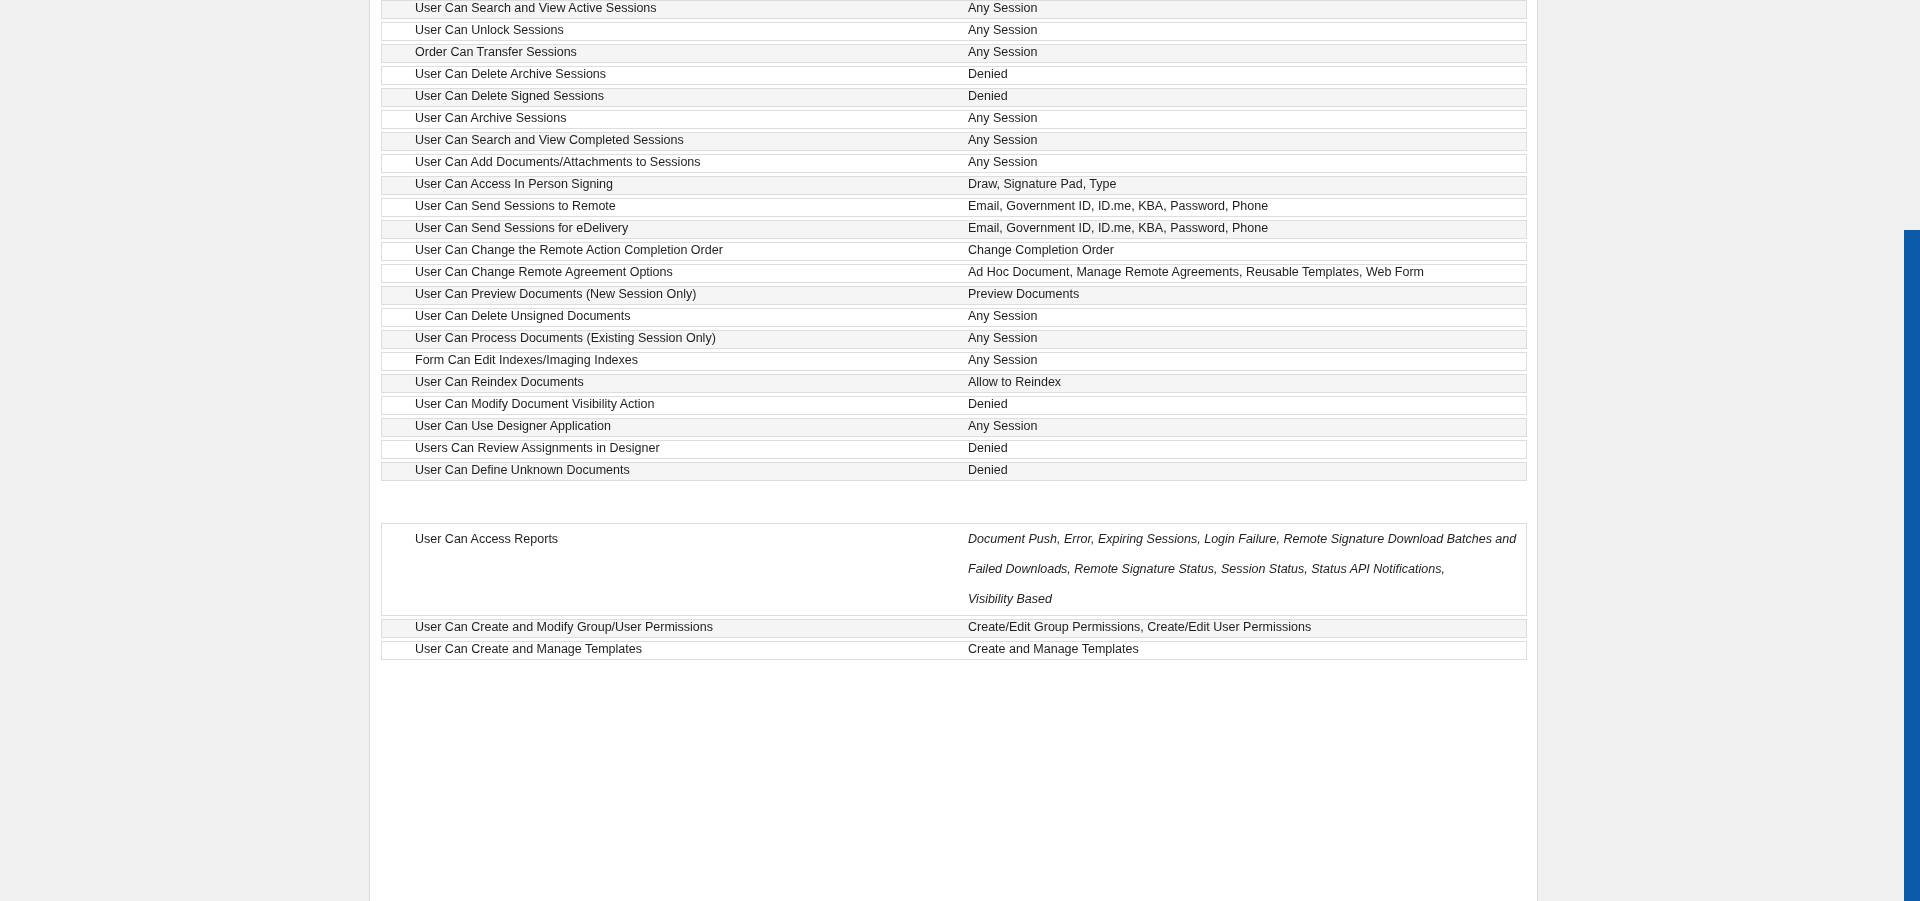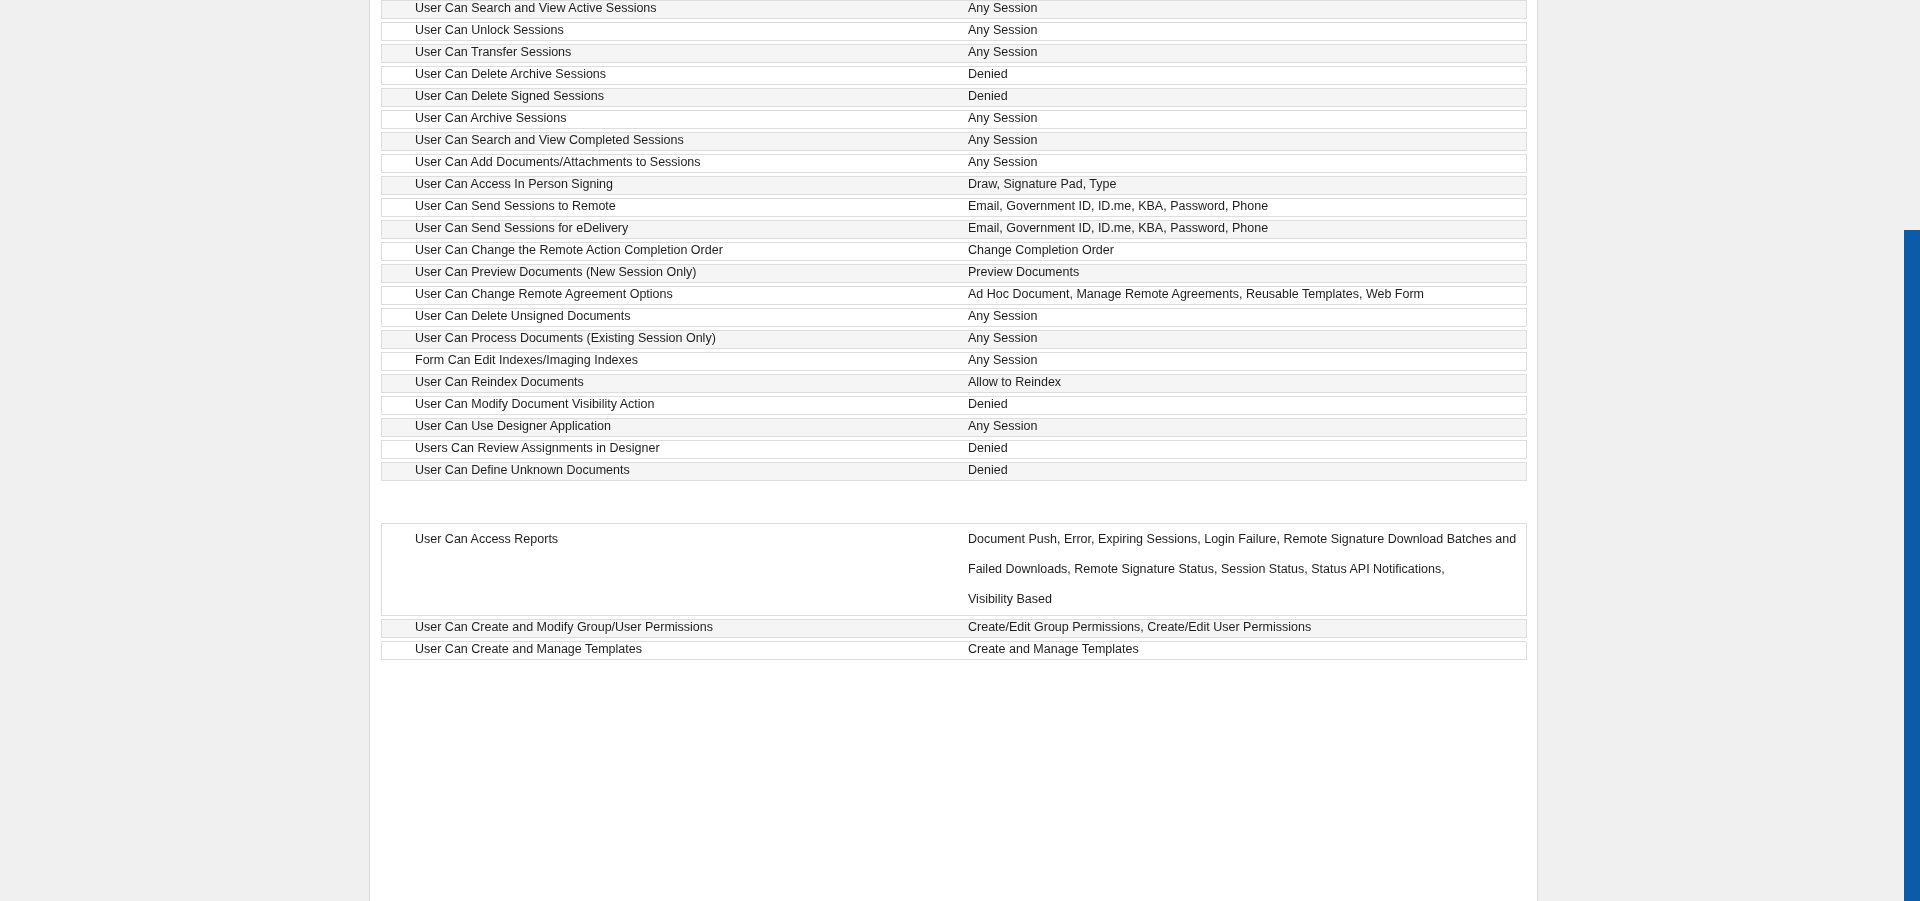--- a/index.html
+++ b/index.html
@@ -53,21 +53,21 @@
     white-space: nowrap;
     overflow: hidden;
     padding-right: 6px;
   }
   .row.tall {
     height: 93px;
     align-items: flex-start;
     margin-top: 42px;
   }
   .row.tall .label { line-height: 30px; }
-  .row.tall .value { white-space: normal; }
+  .row.tall .value { white-space: normal; font-style: italic; }
   .row.tall .value .vline {
     display: block;
     line-height: 30px;
   }
   .scroll-thumb {
     position: absolute;
     left: 1904px;
     top: 230px;
     width: 16px;
     height: 671px;
@@ -83,21 +83,21 @@
 
     <div class="row odd">
       <span class="label">User Can Search and View Active Sessions</span>
       <span class="value">Any Session</span>
     </div>
     <div class="row">
       <span class="label">User Can Unlock Sessions</span>
       <span class="value">Any Session</span>
     </div>
     <div class="row odd">
-      <span class="label">User Can Transfer Sessions</span>
+      <span class="label">Order Can Transfer Sessions</span>
       <span class="value">Any Session</span>
     </div>
     <div class="row">
       <span class="label">User Can Delete Archive Sessions</span>
       <span class="value">Denied</span>
     </div>
     <div class="row odd">
       <span class="label">User Can Delete Signed Sessions</span>
       <span class="value">Denied</span>
     </div>
@@ -122,27 +122,27 @@
       <span class="value">Email, Government ID, ID.me, KBA, Password, Phone</span>
     </div>
     <div class="row odd">
       <span class="label">User Can Send Sessions for eDelivery</span>
       <span class="value">Email, Government ID, ID.me, KBA, Password, Phone</span>
     </div>
     <div class="row">
       <span class="label">User Can Change the Remote Action Completion Order</span>
       <span class="value">Change Completion Order</span>
     </div>
+    <div class="row">
+      <span class="label">User Can Change Remote Agreement Options</span>
+      <span class="value">Ad Hoc Document, Manage Remote Agreements, Reusable Templates, Web Form</span>
+    </div>
     <div class="row odd">
       <span class="label">User Can Preview Documents (New Session Only)</span>
       <span class="value">Preview Documents</span>
-    </div>
-    <div class="row">
-      <span class="label">User Can Change Remote Agreement Options</span>
-      <span class="value">Ad Hoc Document, Manage Remote Agreements, Reusable Templates, Web Form</span>
     </div>
     <div class="row">
       <span class="label">User Can Delete Unsigned Documents</span>
       <span class="value">Any Session</span>
     </div>
     <div class="row odd">
       <span class="label">User Can Process Documents (Existing Session Only)</span>
       <span class="value">Any Session</span>
     </div>
     <div class="row">

